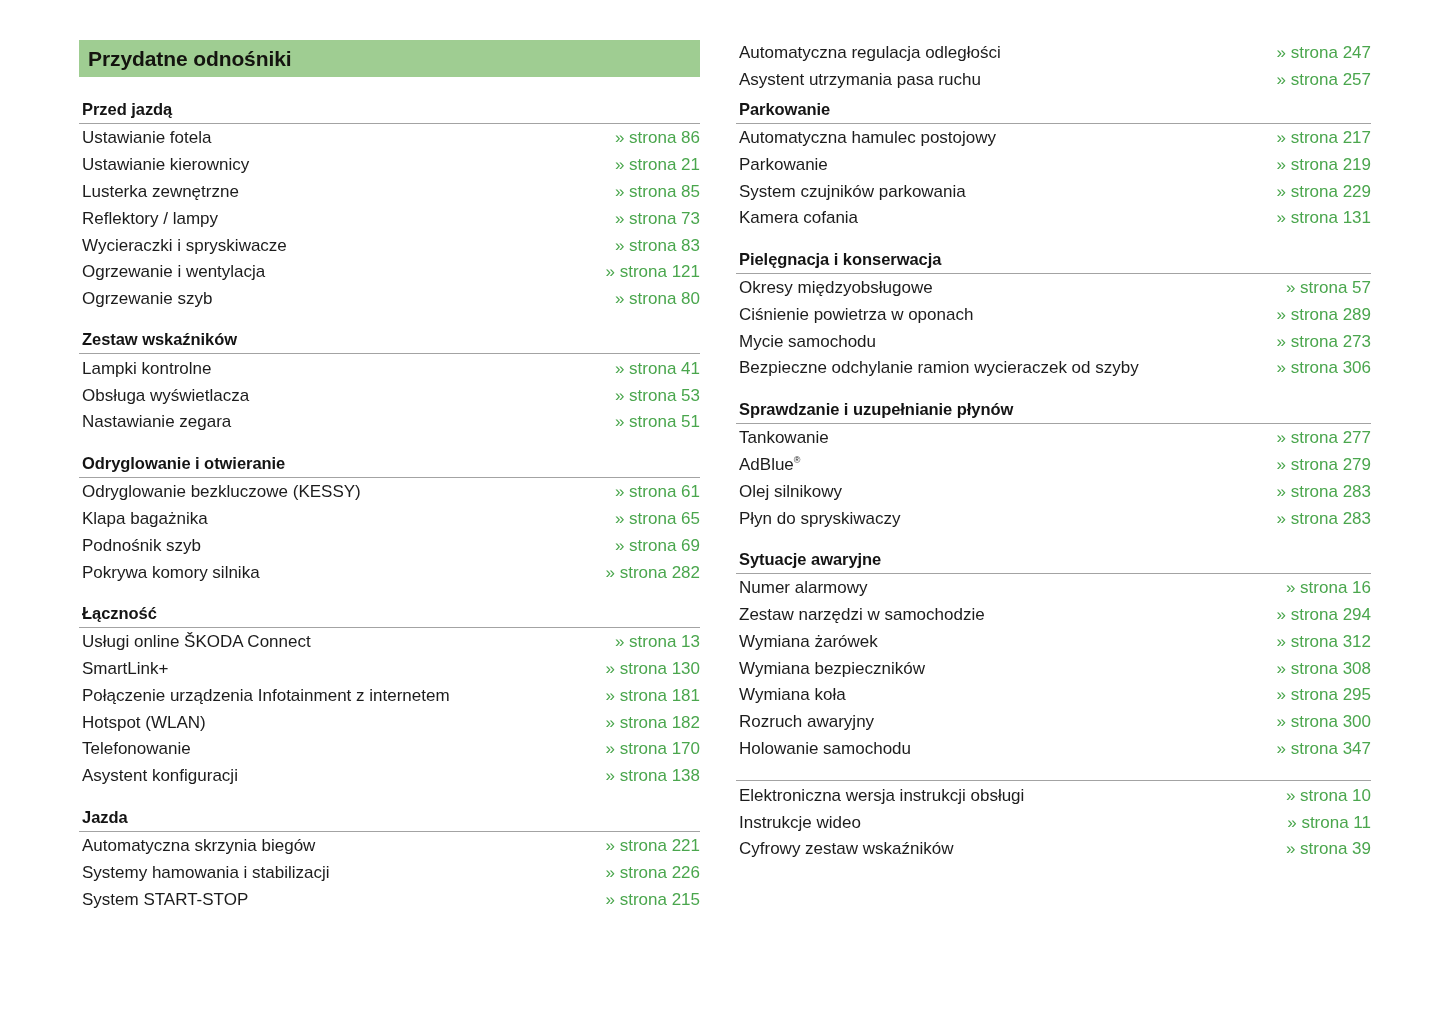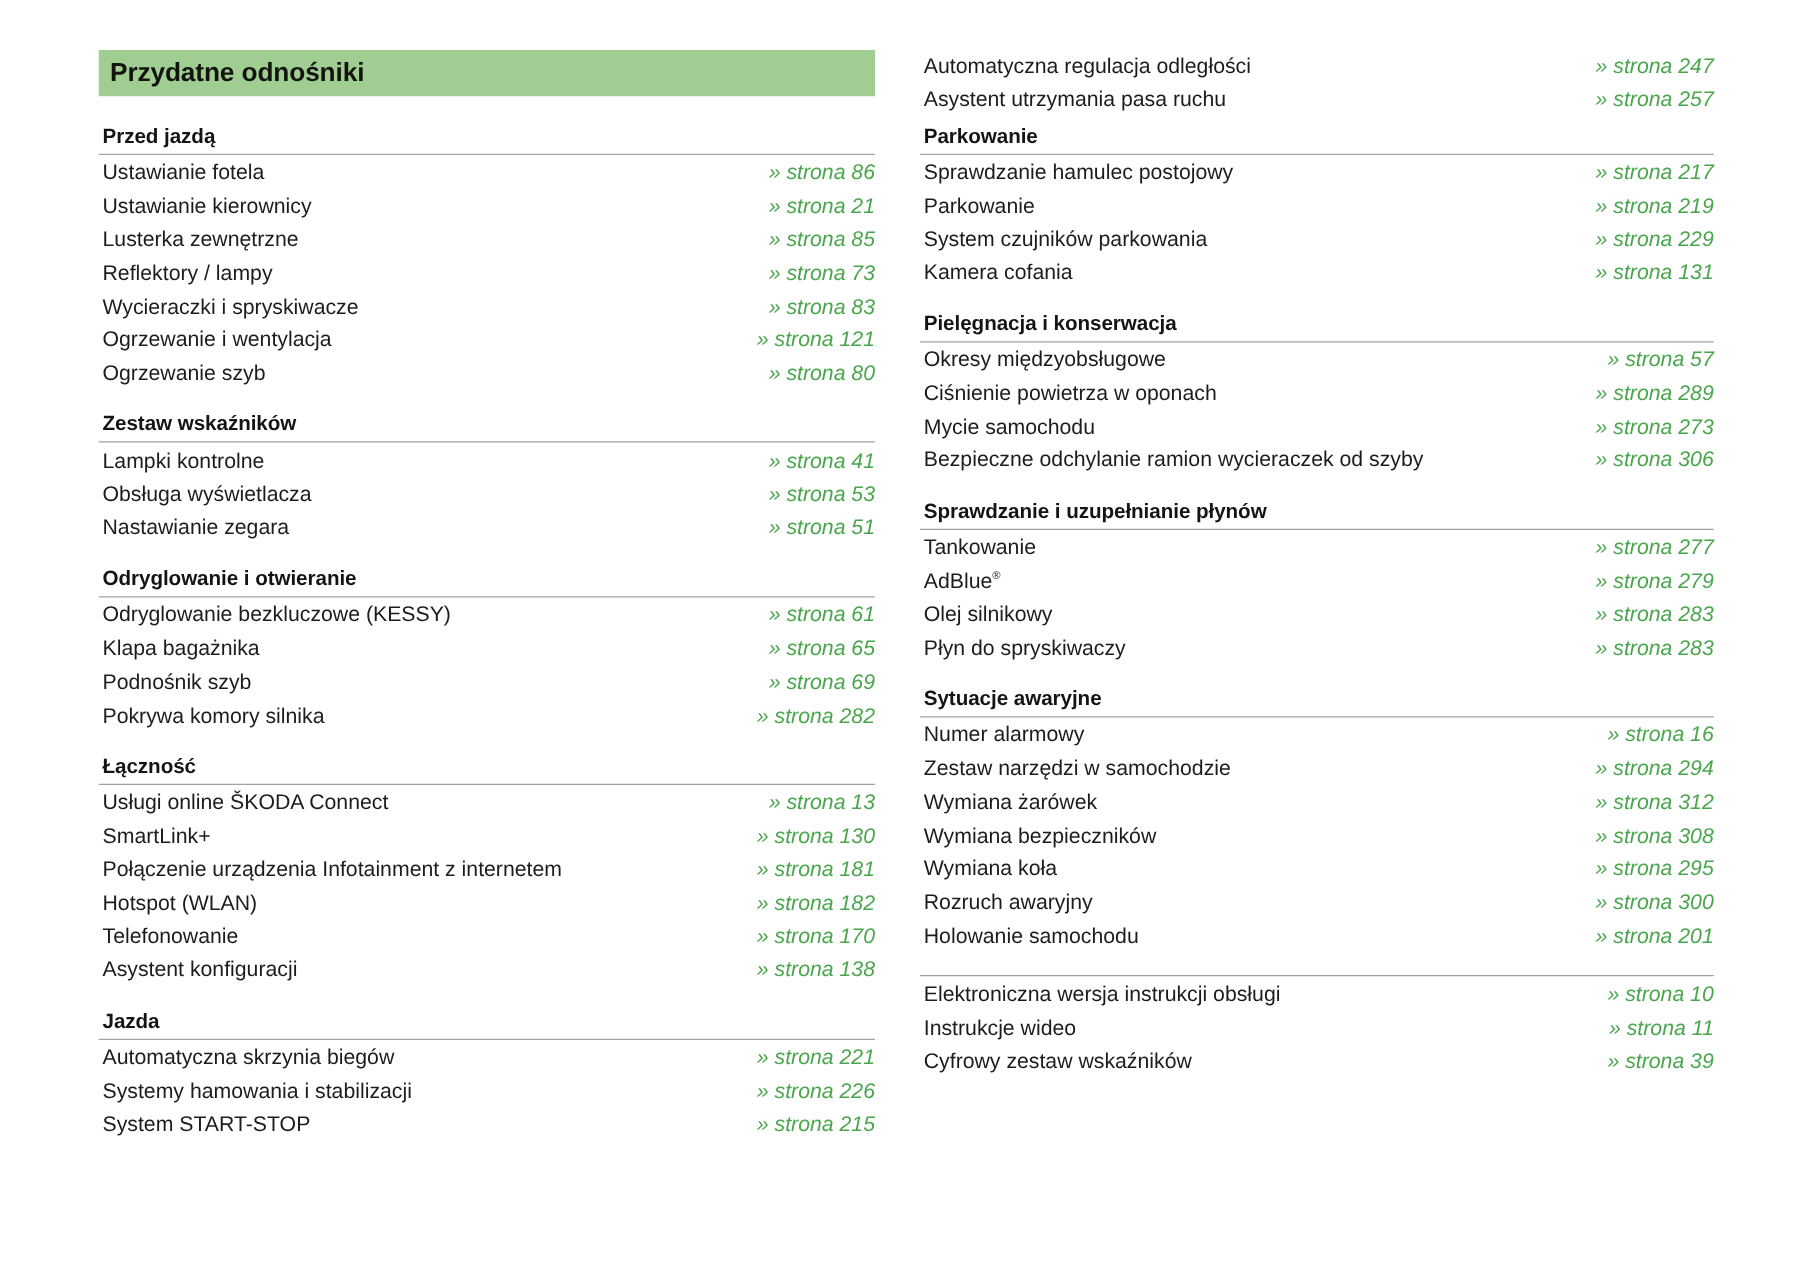--- a/index.html
+++ b/index.html
@@ -102,21 +102,20 @@
   .entry-label sup {
     font-size: 9px;
     vertical-align: super;
     line-height: 0;
   }
 
   .entry-ref {
     color: #4aa64d;
     white-space: nowrap;
     padding-left: 20px;
-    font-style: italic;
   }
 
   
   .loose-group {
     margin-bottom: 6px;
   }
 </style>
 </head>
 <body>
 
@@ -252,21 +251,21 @@
           <div class="entry">
             <span class="entry-label">Asystent utrzymania pasa ruchu</span>
             <span class="entry-ref">» strona 257</span>
           </div>
         </div>
       <div id="right-sections">
           <div class="section">
             <div class="section-heading">Parkowanie</div>
             <div class="section-rule"></div>
             <div class="entry">
-              <span class="entry-label">Sprawdzanie hamulec postojowy</span>
+              <span class="entry-label">Automatyczna hamulec postojowy</span>
               <span class="entry-ref">» strona 217</span>
             </div>
             <div class="entry">
               <span class="entry-label">Parkowanie</span>
               <span class="entry-ref">» strona 219</span>
             </div>
             <div class="entry">
               <span class="entry-label">System czujników parkowania</span>
               <span class="entry-ref">» strona 229</span>
             </div>
@@ -337,21 +336,21 @@
             <div class="entry">
               <span class="entry-label">Wymiana koła</span>
               <span class="entry-ref">» strona 295</span>
             </div>
             <div class="entry">
               <span class="entry-label">Rozruch awaryjny</span>
               <span class="entry-ref">» strona 300</span>
             </div>
             <div class="entry">
               <span class="entry-label">Holowanie samochodu</span>
-              <span class="entry-ref">» strona 201</span>
+              <span class="entry-ref">» strona 347</span>
             </div>
           </div>
           <div class="section">
             <div class="section-rule"></div>
             <div class="entry">
               <span class="entry-label">Elektroniczna wersja instrukcji obsługi</span>
               <span class="entry-ref">» strona 10</span>
             </div>
             <div class="entry">
               <span class="entry-label">Instrukcje wideo</span>

